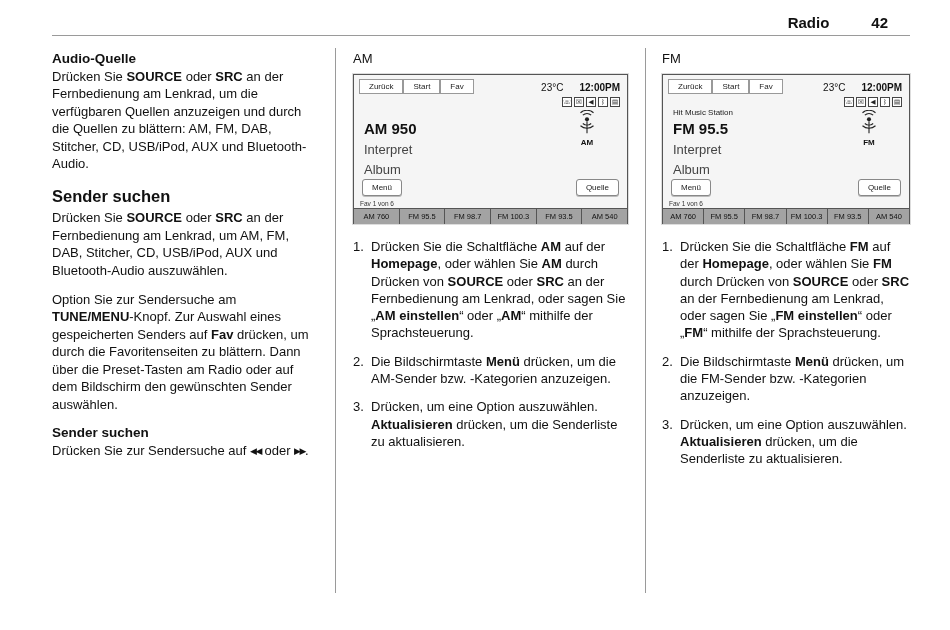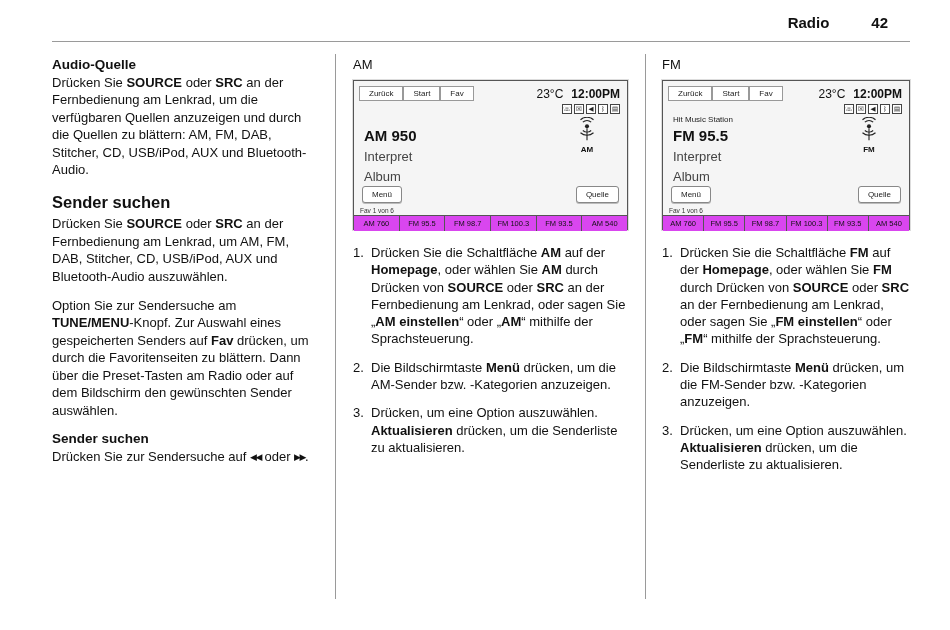--- a/index.html
+++ b/index.html
@@ -2,58 +2,58 @@
 <html><head>
 <meta charset="utf-8">
 <style>
   html,body{margin:0;padding:0;background:#e9e9e9;}
   .page{
     box-sizing:border-box;width:950px;height:630px;background:#ffffff;
     font-family:"Liberation Sans","DejaVu Sans",sans-serif;color:#111;
     padding:14px 40px 0 52px;position:relative;overflow:hidden;
   }
   .hdr{display:flex;justify-content:flex-end;align-items:baseline;gap:42px;
-       padding-right:22px;font-size:15px;font-weight:bold;margin-bottom:10px;}
+       padding-right:22px;font-size:15px;font-weight:bold;margin-bottom:4px;}
   .rule{border:none;border-top:1px solid #9a9a9a;margin:0 0 12px 0;}
   .cols{display:flex;align-items:stretch;height:545px;}
   .col{box-sizing:border-box;}
   .col-left{width:283px;padding-right:18px;}
   .col-mid{width:310px;border-left:1px solid #9a9a9a;padding:0 17px;}
   .col-right{flex:1;border-left:1px solid #9a9a9a;padding-left:16px;}
   .h-small{font-size:13.5px;font-weight:bold;margin:3px 0 2px 0;}
   .h-large{font-size:16.5px;font-weight:bold;margin:15px 0 3px 0;}
   .h-col{font-size:13px;font-weight:normal;margin:3px 0 8px 0;}
   p{font-size:13px;line-height:1.34;margin:0 0 12px 0;}
   .b{font-weight:bold;}
   .seek{font-size:9px;letter-spacing:-1.5px;position:relative;top:-1px;}
 
   
   .screen{box-sizing:border-box;width:100%;height:150px;border:1px solid #555;
           background:#f5f5f5;display:flex;flex-direction:column;
           margin:2px 0 14px 0;box-shadow:0 0 0 1px #ddd;}
   .scr-top{display:flex;justify-content:space-between;align-items:center;padding:4px 5px 0 5px;}
   .scr-tabs{display:flex;}
   .scr-btn{border:1px solid #999;background:#fff;font-size:8px;padding:2px 9px;color:#222;}
-  .scr-status{font-size:12px;display:flex;gap:8px;padding-top:2px;padding-right:2px;}
+  .scr-status{font-size:10px;display:flex;gap:16px;padding-top:2px;padding-right:2px;}
   .scr-status .time{font-weight:bold;}
   .scr-icons{display:flex;justify-content:flex-end;gap:2px;padding:3px 7px 0 0;}
   .sic{box-sizing:border-box;width:10px;height:10px;border:1px solid #444;background:#fff;
        font-size:6.5px;line-height:8px;text-align:center;color:#222;overflow:hidden;}
   .scr-main{flex:1;display:flex;padding:1px 10px 0 10px;}
   .scr-left{flex:1;}
   .scr-station-name{font-size:8px;height:11px;color:#222;}
   .scr-big{font-size:15px;font-weight:bold;color:#111;margin:1px 0 3px 0;}
   .scr-meta{font-size:13px;color:#444;line-height:1.5;}
   .scr-right{width:60px;text-align:center;padding-top:2px;}
   .scr-band{font-size:8px;font-weight:bold;margin-top:-2px;}
   .scr-btnrow{display:flex;justify-content:space-between;padding:0 8px 2px 8px;}
   .scr-btn2{border:1px solid #888;border-radius:3px;background:#fff;font-size:8px;
             padding:3px 9px;color:#222;box-shadow:0 1px 0 #bbb;}
   .scr-fav{font-size:6.5px;color:#333;padding:2px 0 1px 6px;}
-  .scr-presets{display:flex;border-top:1px solid #555;background:#d946ef;}
+  .scr-presets{display:flex;border-top:1px solid #555;background:#a3a3a3;}
   .preset{flex:1;font-size:7.5px;text-align:center;padding:3px 0;border-left:1px solid #555;
           white-space:nowrap;overflow:hidden;}
   .preset:first-child{border-left:none;}
 
   ol.steps{list-style:none;margin:4px 0 0 0;padding:0;}
   ol.steps li{display:flex;font-size:13px;line-height:1.33;margin-bottom:11px;}
   ol.steps .num{width:18px;flex-shrink:0;}
   .step-text{flex:1;}
 </style>
 </head>

